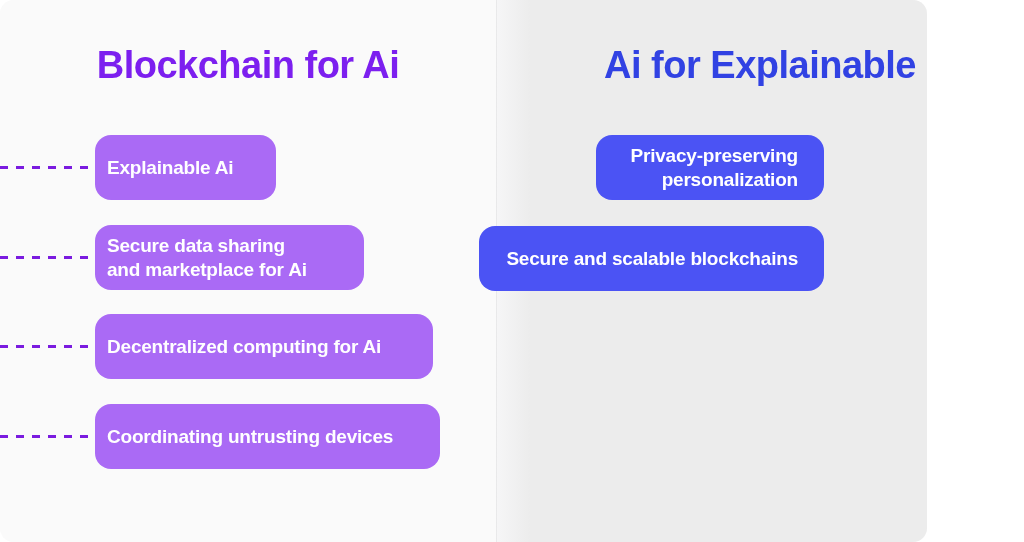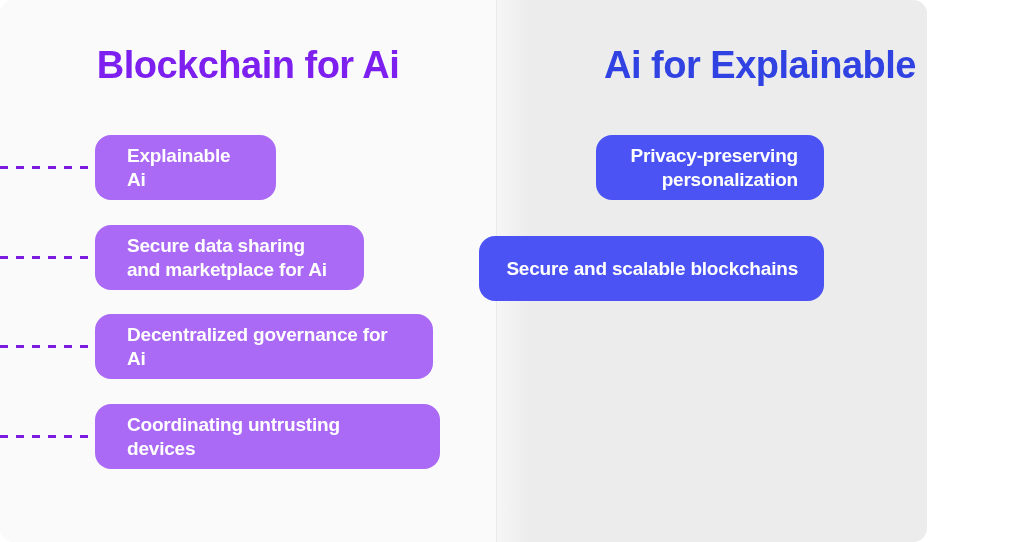--- a/index.html
+++ b/index.html
@@ -58,35 +58,35 @@
     color: var(--pill-text, #ffffff);
     font-size: 19px;
     font-weight: 700;
     line-height: 24px;
     letter-spacing: -0.2px;
   }
   .pill span { display: block; }
   .pill.lp {
     left: 95px;
     background: var(--left-pill, #aa6af5);
-    padding: 0 32px;
+    padding: 0 12px;
     text-align: left;
   }
   .pill.rp {
     right: 103px;
     background: var(--right-pill, #4b53f4);
     padding: 0 26px;
     text-align: right;
   }
   .lp1 { top: 135px; width: 181px; }
   .lp2 { top: 225px; width: 269px; }
   .lp3 { top: 314px; width: 338px; }
   .lp4 { top: 404px; width: 345px; }
   .rp1 { top: 135px; width: 228px; }
-  .rp2 { top: 226px; width: 345px; margin-top: 10px; }
+  .rp2 { top: 226px; width: 345px; }
   .rp3 { top: 314px; width: 375px; }
 
   .dash {
     position: absolute;
     height: 3px;
   }
   .dash.ld {
     left: 0;
     width: 92px;
     background: repeating-linear-gradient(90deg,
@@ -117,21 +117,21 @@
     <div class="pill lp lp1">
       <span>Explainable Ai</span>
     </div>
 
     <div class="pill lp lp2">
       <span>Secure data sharing</span>
       <span>and marketplace for Ai</span>
     </div>
 
     <div class="pill lp lp3">
-      <span>Decentralized governance for Ai</span>
+      <span>Decentralized computing for Ai</span>
     </div>
 
     <div class="pill lp lp4">
       <span>Coordinating untrusting devices</span>
     </div>
   </section>
 
   <section class="panel right">
     <h1 class="title">Ai for Explainable</h1>
   </section>

